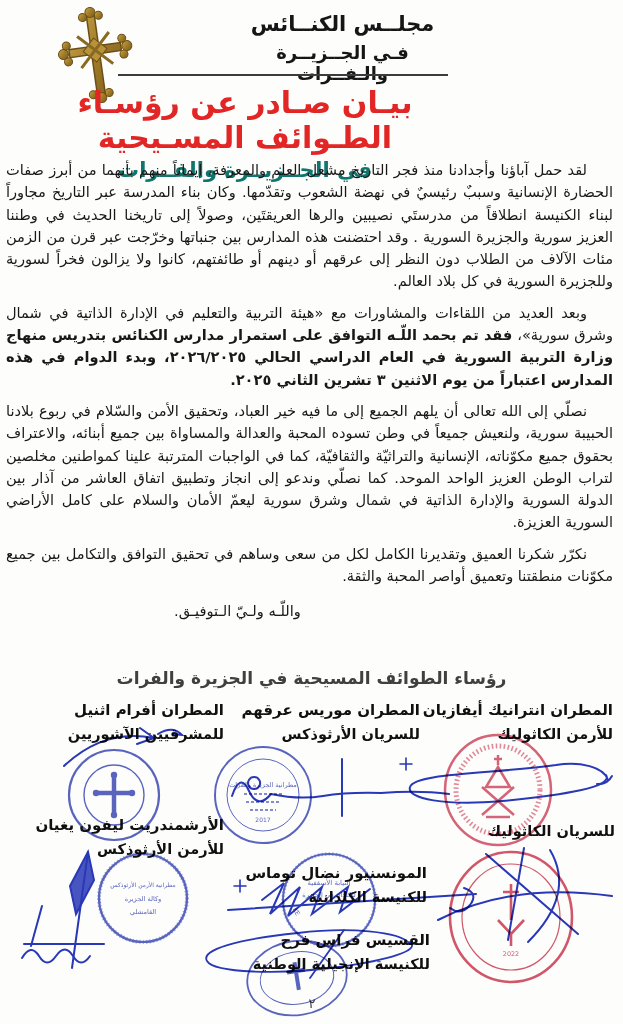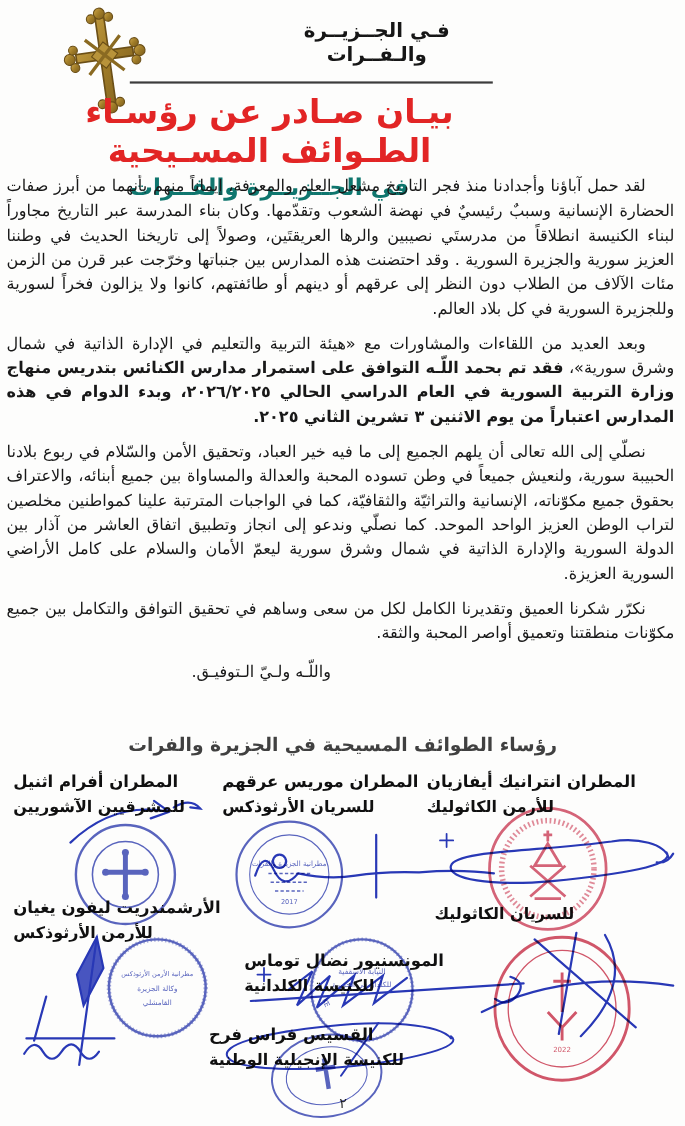--- a/index.html
+++ b/index.html
@@ -22,21 +22,21 @@
   .body-text p{
     margin:0 0 9px;font-size:14.6px;line-height:22.3px;
     text-align:justify;text-indent:26px;color:#181818;
   }
   .b{font-weight:bold;}
   p.closing{text-indent:0;text-align:right;padding-left:84px;margin-top:13px;margin-bottom:4px;}
   p.closing span{display:block;text-align:left;padding-left:84px;}
   
   .sig-heading{position:absolute;top:668px;left:0;width:623px;text-align:center;
     font-size:17px;font-weight:bold;color:#404040;z-index:4;}
-  .sig{position:absolute;text-align:left;z-index:4;}
+  .sig{position:absolute;text-align:right;z-index:4;}
   .sig .name{font-size:15px;font-weight:bold;color:#101010;}
   .sig .role{font-size:14.5px;font-weight:bold;color:#101010;margin-top:7px;}
   .stamp{position:absolute;z-index:5;mix-blend-mode:multiply;opacity:.88;}
   .sign{position:absolute;z-index:6;mix-blend-mode:multiply;}
   .pagenum{position:absolute;top:996px;left:300px;width:24px;text-align:center;
     font-size:13px;color:#333;z-index:4;}
 </style>
 </head>
 <body>
 
@@ -67,20 +67,21 @@
             <circle cx="74" cy="38" r="4"></circle>
             <circle cx="74" cy="54" r="4"></circle>
         </g>
         <path d="M46 34 l12 12 l-12 12 l-12 -12 z" fill="#b8933a" stroke="#6b4f17"></path>
         <path d="M30 30 l32 32 M62 30 l-32 32" stroke="#8a6a22" stroke-width="3"></path>
       </g>
     </svg>
   </div>
 
   <div class="org">
+    <div class="l1">مجلــس الكنــائس</div>
     <div class="l2">فـي الجــزيــرة والـفــرات</div>
   </div>
   <div class="header-rule"></div>
 
   <div class="doc-title">
     <div class="t1">بيـان صـادر عن رؤسـاء الطـوائف المسـيحية</div>
     <div class="t2">في الجــزيــرة والفــرات</div>
   </div>
 
   <div class="body-text">

